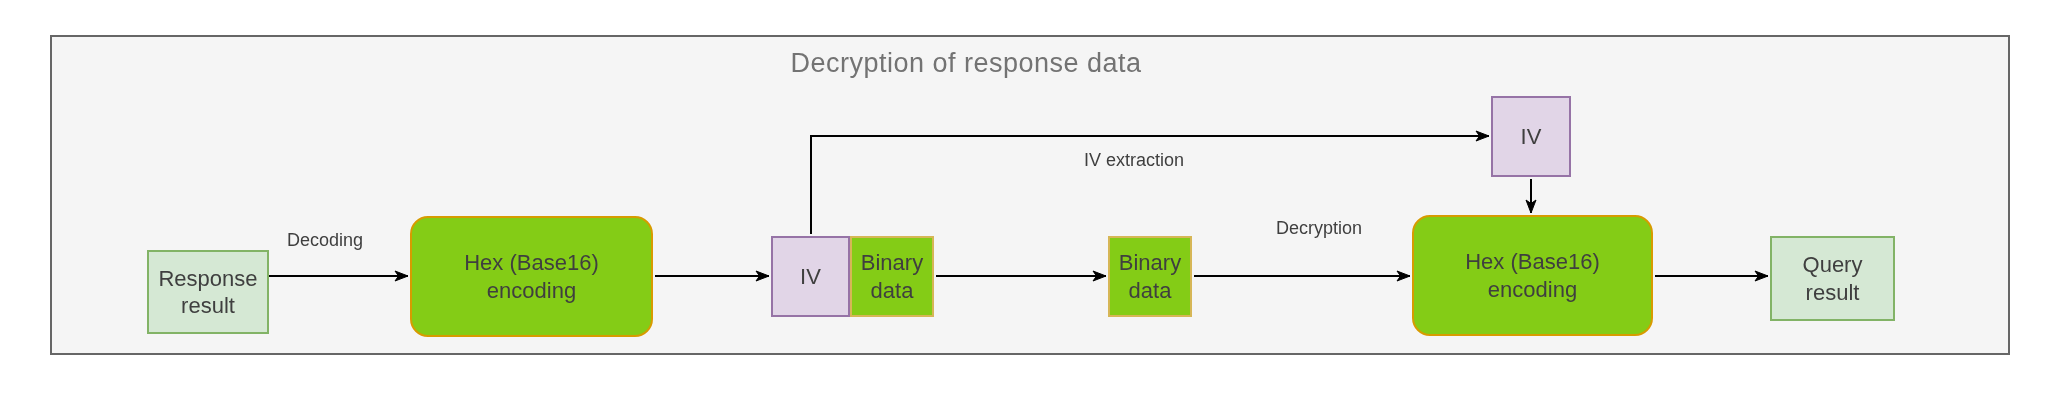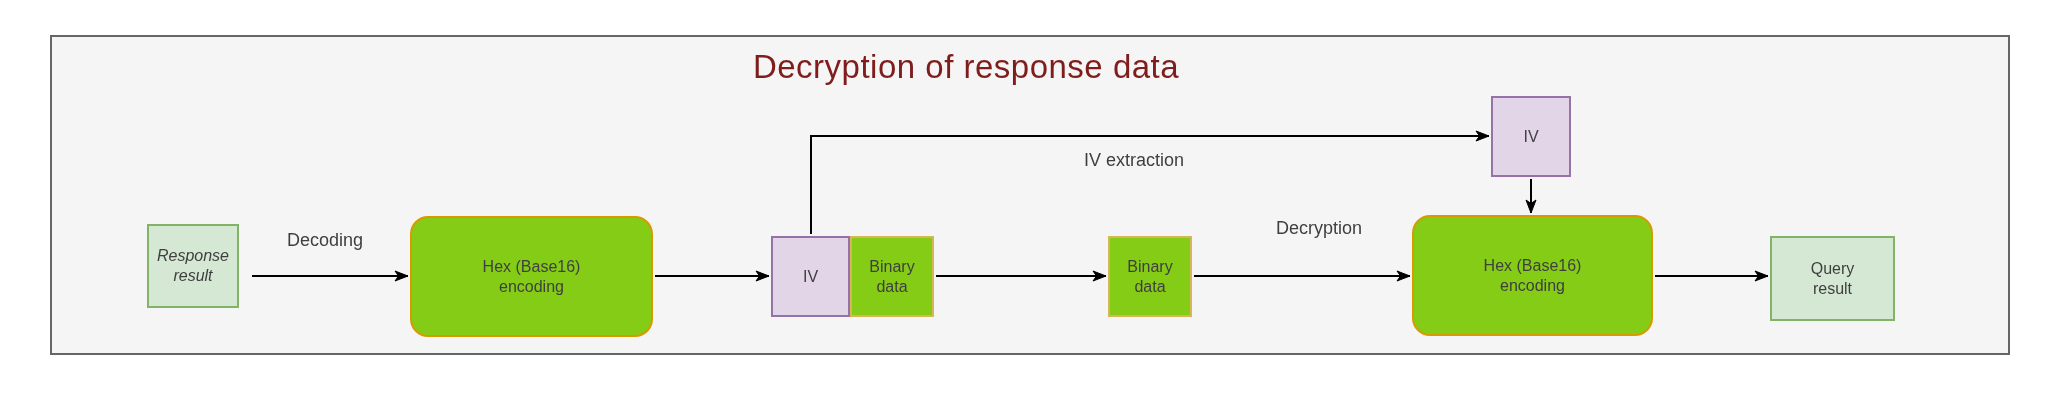--- a/index.html
+++ b/index.html
@@ -24,51 +24,51 @@
     box-sizing: border-box;
     background: #f5f5f5;
     border: 2px solid #666666;
   }
   .diagram-title {
     position: absolute;
     left: 50px;
     top: 48px;
     width: 1832px;
     text-align: center;
-    font-size: 33px;
-    color: #7f1d1d;
+    font-size: 27px;
+    color: #737373;
     letter-spacing: 0.5px;
   }
   .connectors {
     position: absolute;
     left: 0;
     top: 0;
     width: 2060px;
     height: 400px;
     pointer-events: none;
   }
   .node {
     position: absolute;
     box-sizing: border-box;
     display: flex;
     align-items: center;
     justify-content: center;
     text-align: center;
-    font-size: 16px;
+    font-size: 22px;
     line-height: 1.25;
     color: #3f3f3f;
     white-space: pre-line;
     border: 2px solid;
   }
   .node-green  { background: #d5e8d4; border-color: #82b366; }
   .node-orange { background: #84cc16; border-color: #d79b00; border-radius: 18px; }
   .node-yellow { background: #84cc16; border-color: #d6b656; }
   .node-purple { background: #e1d5e7; border-color: #9673a6; }
 
-  .n-response  { left: 147px;  top: 224px; width: 92px; height: 84px; font-style: italic;  }
+  .n-response  { left: 147px;  top: 250px; width: 122px; height: 84px;  }
   .n-hex1      { left: 410px;  top: 216px; width: 243px; height: 121px; }
   .n-iv-mid    { left: 771px;  top: 236px; width: 79px;  height: 81px;  }
   .n-binary1   { left: 850px;  top: 236px; width: 84px;  height: 81px;  }
   .n-binary2   { left: 1108px; top: 236px; width: 84px;  height: 81px;  }
   .n-hex2      { left: 1412px; top: 215px; width: 241px; height: 121px; }
   .n-query     { left: 1770px; top: 236px; width: 125px; height: 85px;  }
   .n-iv-top    { left: 1491px; top: 96px;  width: 80px;  height: 81px;  }
 
   .edge-label {
     position: absolute;

